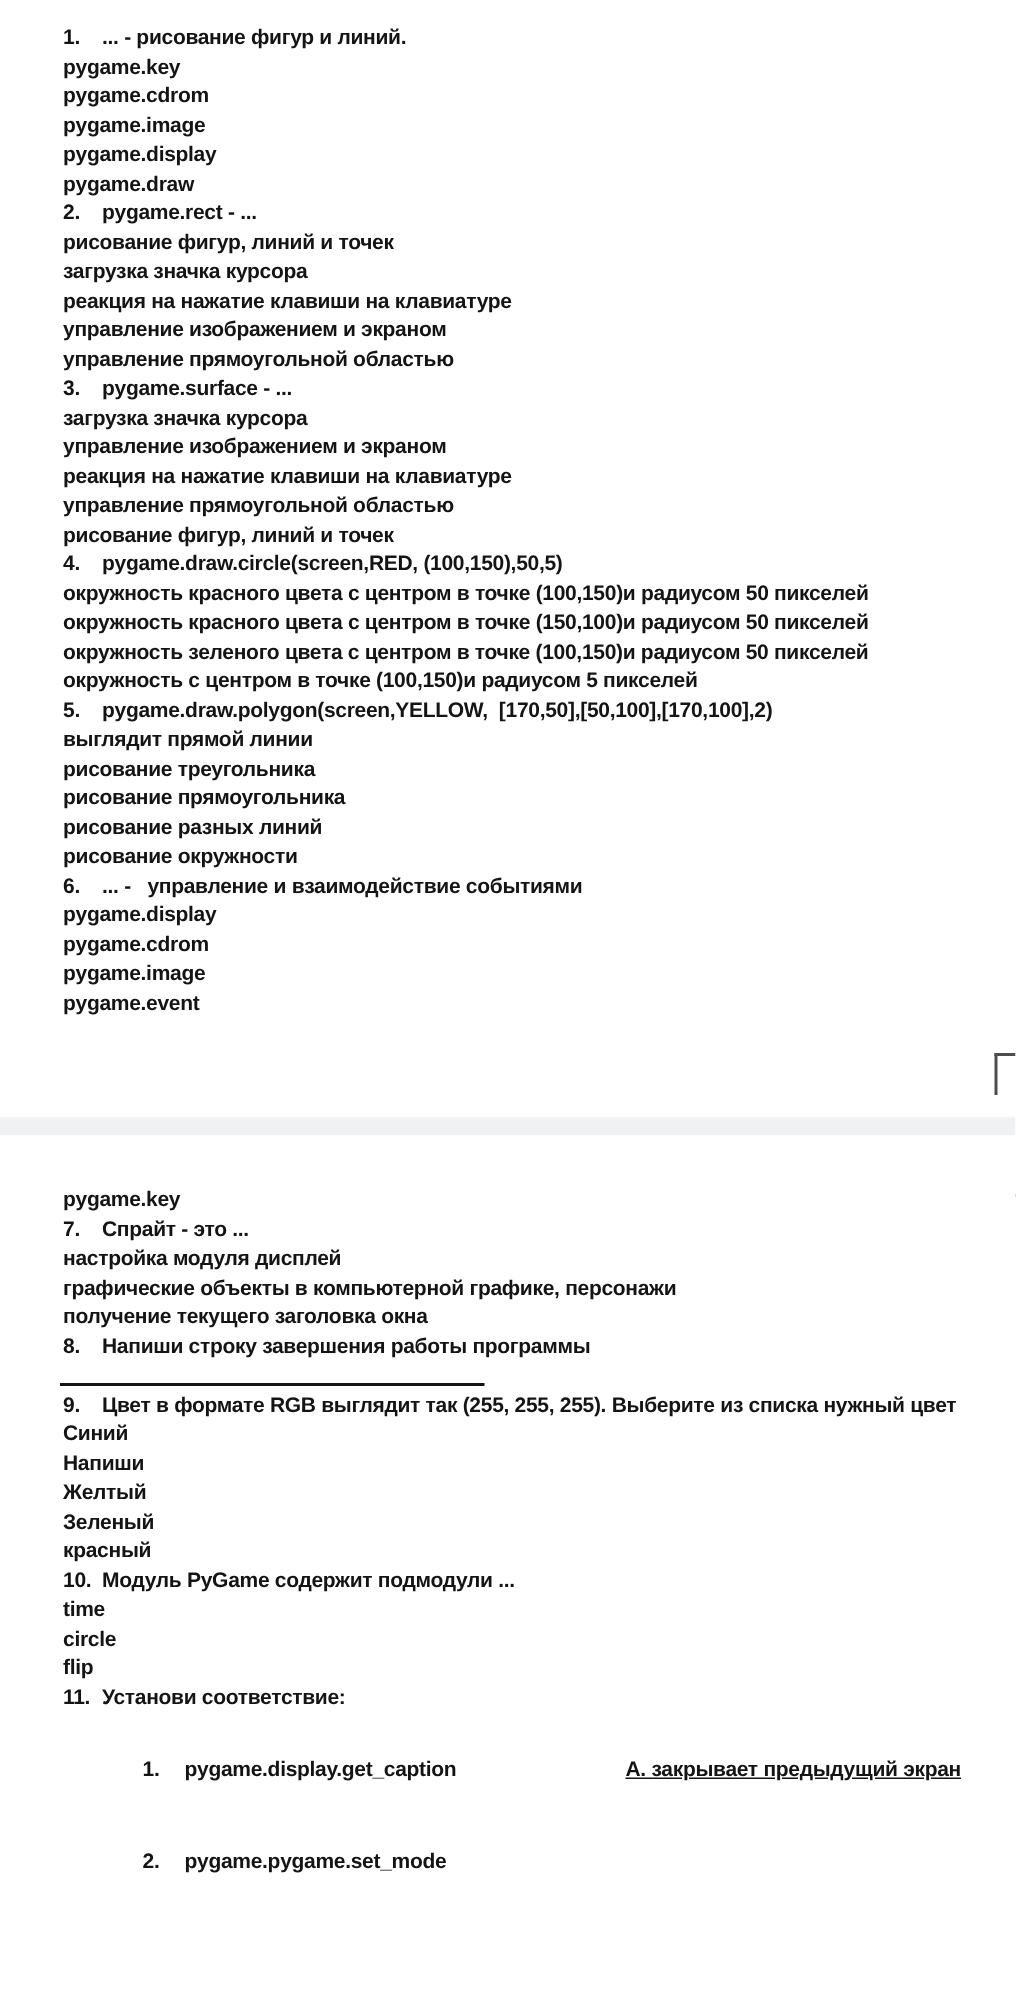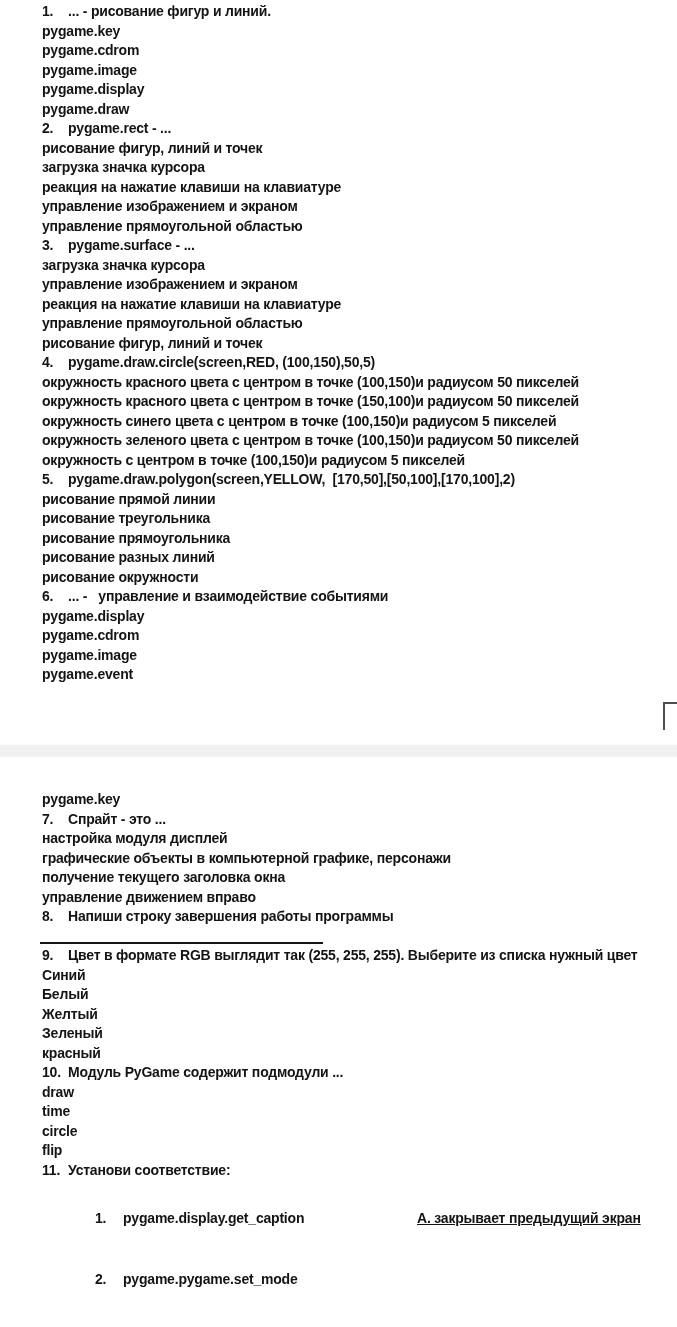--- a/index.html
+++ b/index.html
@@ -22,21 +22,21 @@
     letter-spacing: -0.2px;
   }
   .page {
     position: absolute;
     left: 0;
     width: 677px;
     background: #ffffff;
   }
   #page-1 { top: 0; height: 744px; padding: 0; }
   #page-2 { top: 757px; height: 570px; }
-  .page-inner { padding: 2px 0 0 42px; }
+  .page-inner { padding: 15px 0 0 42px; }
   #page-2 .page-inner { padding-top: 33px; }
   .line {
     height: 19.5px;
     line-height: 19.5px;
     white-space: pre;
     position: relative;
   }
   .line .num {
     display: inline-block;
     width: 26px;
@@ -112,25 +112,24 @@
         <div class="line"><span class="txt">управление прямоугольной областью</span></div>
         <div class="line"><span class="num">3.</span><span class="txt">pygame.surface - ...</span></div>
         <div class="line"><span class="txt">загрузка значка курсора</span></div>
         <div class="line"><span class="txt">управление изображением и экраном</span></div>
         <div class="line"><span class="txt">реакция на нажатие клавиши на клавиатуре</span></div>
         <div class="line"><span class="txt">управление прямоугольной областью</span></div>
         <div class="line"><span class="txt">рисование фигур, линий и точек</span></div>
         <div class="line"><span class="num">4.</span><span class="txt">pygame.draw.circle(screen,RED, (100,150),50,5)</span></div>
         <div class="line"><span class="txt">окружность красного цвета с центром в точке (100,150)и радиусом 50 пикселей</span></div>
         <div class="line"><span class="txt">окружность красного цвета с центром в точке (150,100)и радиусом 50 пикселей</span></div>
-        <div class="line"><span class="txt">окружность синего цвета с центром в точке (100,150)и радиусом 5 пикселей</span></div>
         <div class="line"><span class="txt">окружность зеленого цвета с центром в точке (100,150)и радиусом 50 пикселей</span></div>
         <div class="line"><span class="txt">окружность с центром в точке (100,150)и радиусом 5 пикселей</span></div>
         <div class="line"><span class="num">5.</span><span class="txt">pygame.draw.polygon(screen,YELLOW,  [170,50],[50,100],[170,100],2)</span></div>
-        <div class="line"><span class="txt">рисование прямой линии</span></div>
+        <div class="line"><span class="txt">выглядит прямой линии</span></div>
         <div class="line"><span class="txt">рисование треугольника</span></div>
         <div class="line"><span class="txt">рисование прямоугольника</span></div>
         <div class="line"><span class="txt">рисование разных линий</span></div>
         <div class="line"><span class="txt">рисование окружности</span></div>
         <div class="line"><span class="num">6.</span><span class="txt">... -   управление и взаимодействие событиями</span></div>
         <div class="line"><span class="txt">pygame.display</span></div>
         <div class="line"><span class="txt">pygame.cdrom</span></div>
         <div class="line"><span class="txt">pygame.image</span></div>
         <div class="line"><span class="txt">pygame.event</span></div>
       </div>
@@ -141,31 +140,29 @@
   <div class="corner-mark" id="corner-top"></div>
   <div class="corner-mark" id="corner-bottom"></div>
 
   <div class="page" id="page-2">
     <div class="page-inner">
     <div class="line"><span class="txt">pygame.key</span></div>
         <div class="line"><span class="num">7.</span><span class="txt">Спрайт - это ...</span></div>
         <div class="line"><span class="txt">настройка модуля дисплей</span></div>
         <div class="line"><span class="txt">графические объекты в компьютерной графике, персонажи</span></div>
         <div class="line"><span class="txt">получение текущего заголовка окна</span></div>
-        <div class="line"><span class="txt">управление движением вправо</span></div>
         <div class="line"><span class="num">8.</span><span class="txt">Напиши строку завершения работы программы</span></div>
         <div class="line blank"><div class="underline"></div></div>
         <div class="line"><span class="num">9.</span><span class="txt">Цвет в формате RGB выглядит так (255, 255, 255). Выберите из списка нужный цвет</span></div>
         <div class="line"><span class="txt">Синий</span></div>
-        <div class="line"><span class="txt">Белый</span></div>
+        <div class="line"><span class="txt">Напиши</span></div>
         <div class="line"><span class="txt">Желтый</span></div>
         <div class="line"><span class="txt">Зеленый</span></div>
         <div class="line"><span class="txt">красный</span></div>
         <div class="line"><span class="num">10.</span><span class="txt">Модуль PyGame содержит подмодули ...</span></div>
-        <div class="line"><span class="txt">draw</span></div>
         <div class="line"><span class="txt">time</span></div>
         <div class="line"><span class="txt">circle</span></div>
         <div class="line"><span class="txt">flip</span></div>
         <div class="line"><span class="num">11.</span><span class="txt">Установи соответствие:</span></div>
         <div class="matching">
           <div class="match-row"><span class="match-num">1.</span><span class="match-left">pygame.display.get_caption</span><span class="match-right">А. закрывает предыдущий экран</span></div>
           <div class="match-row"><span class="match-num">2.</span><span class="match-left">pygame.pygame.set_mode</span></div>
         </div>
       </div>
   </div>

